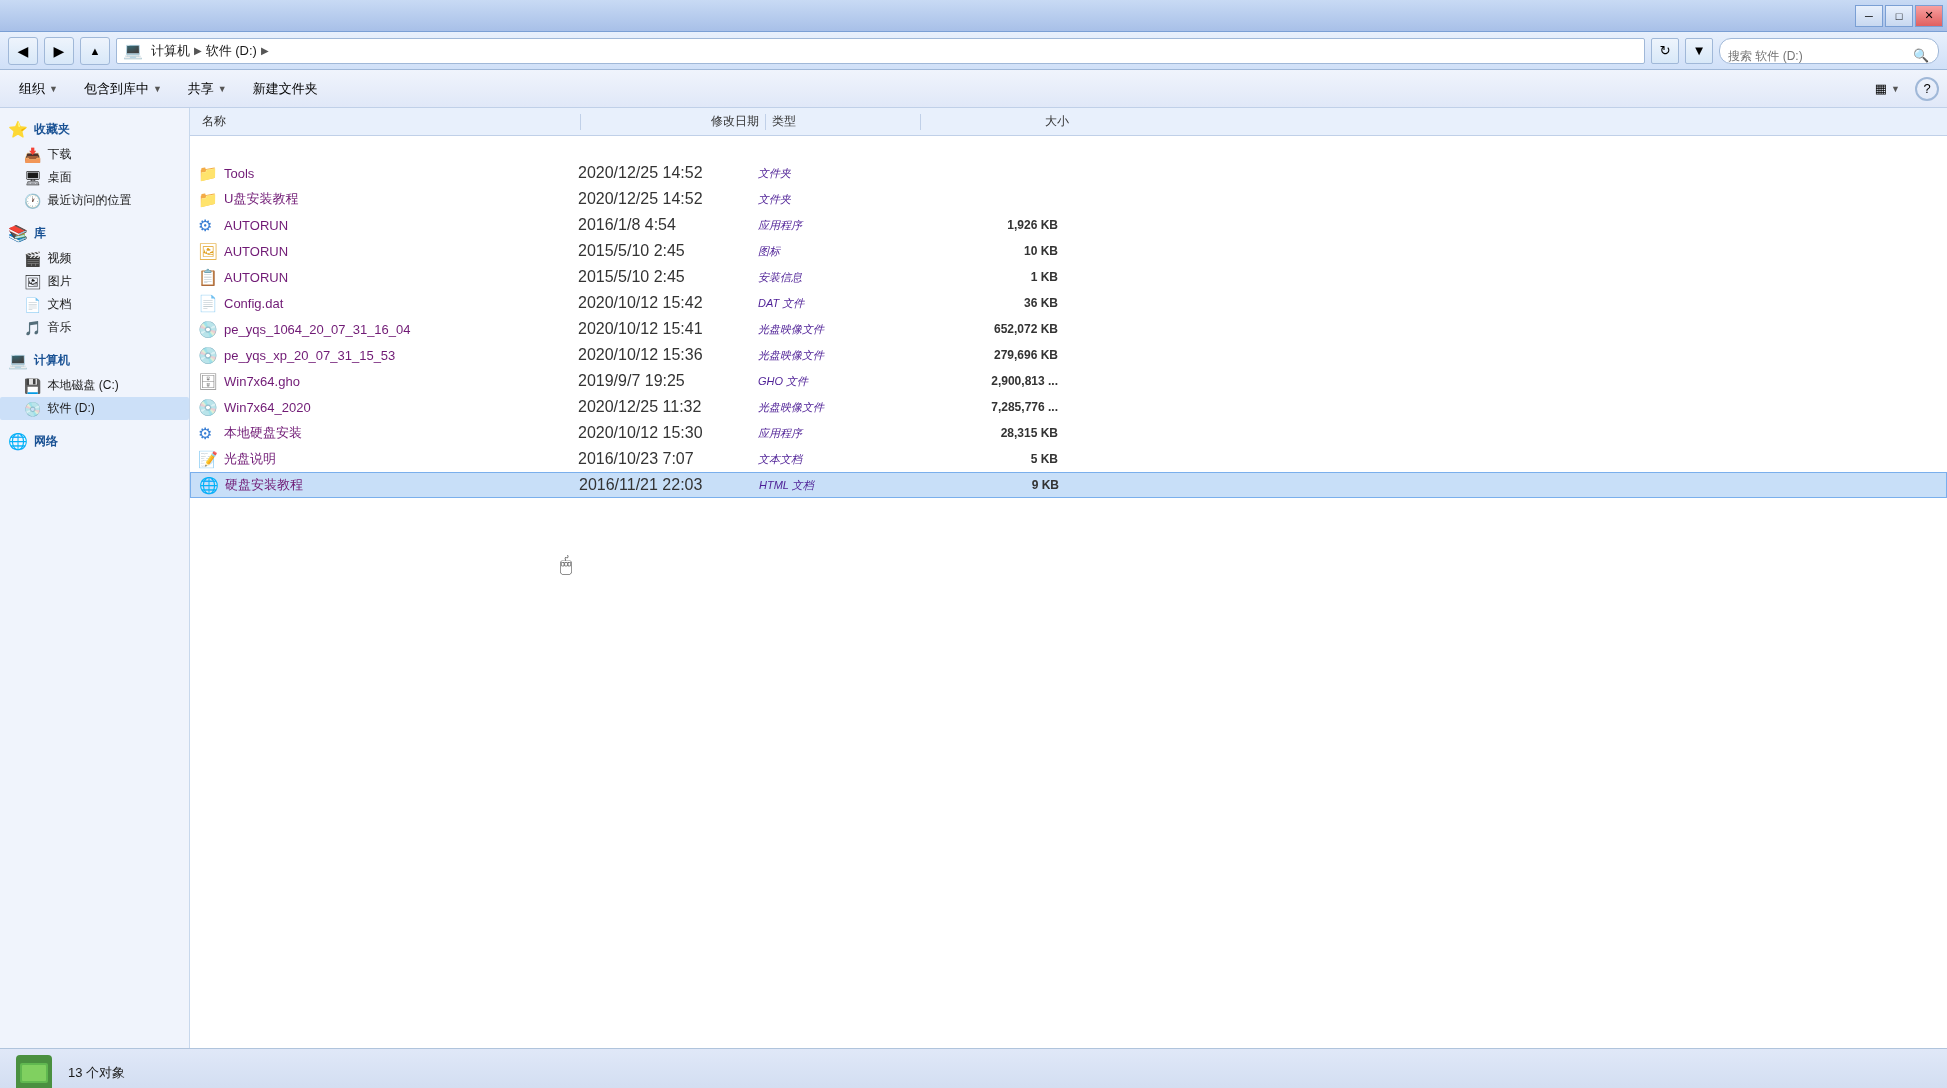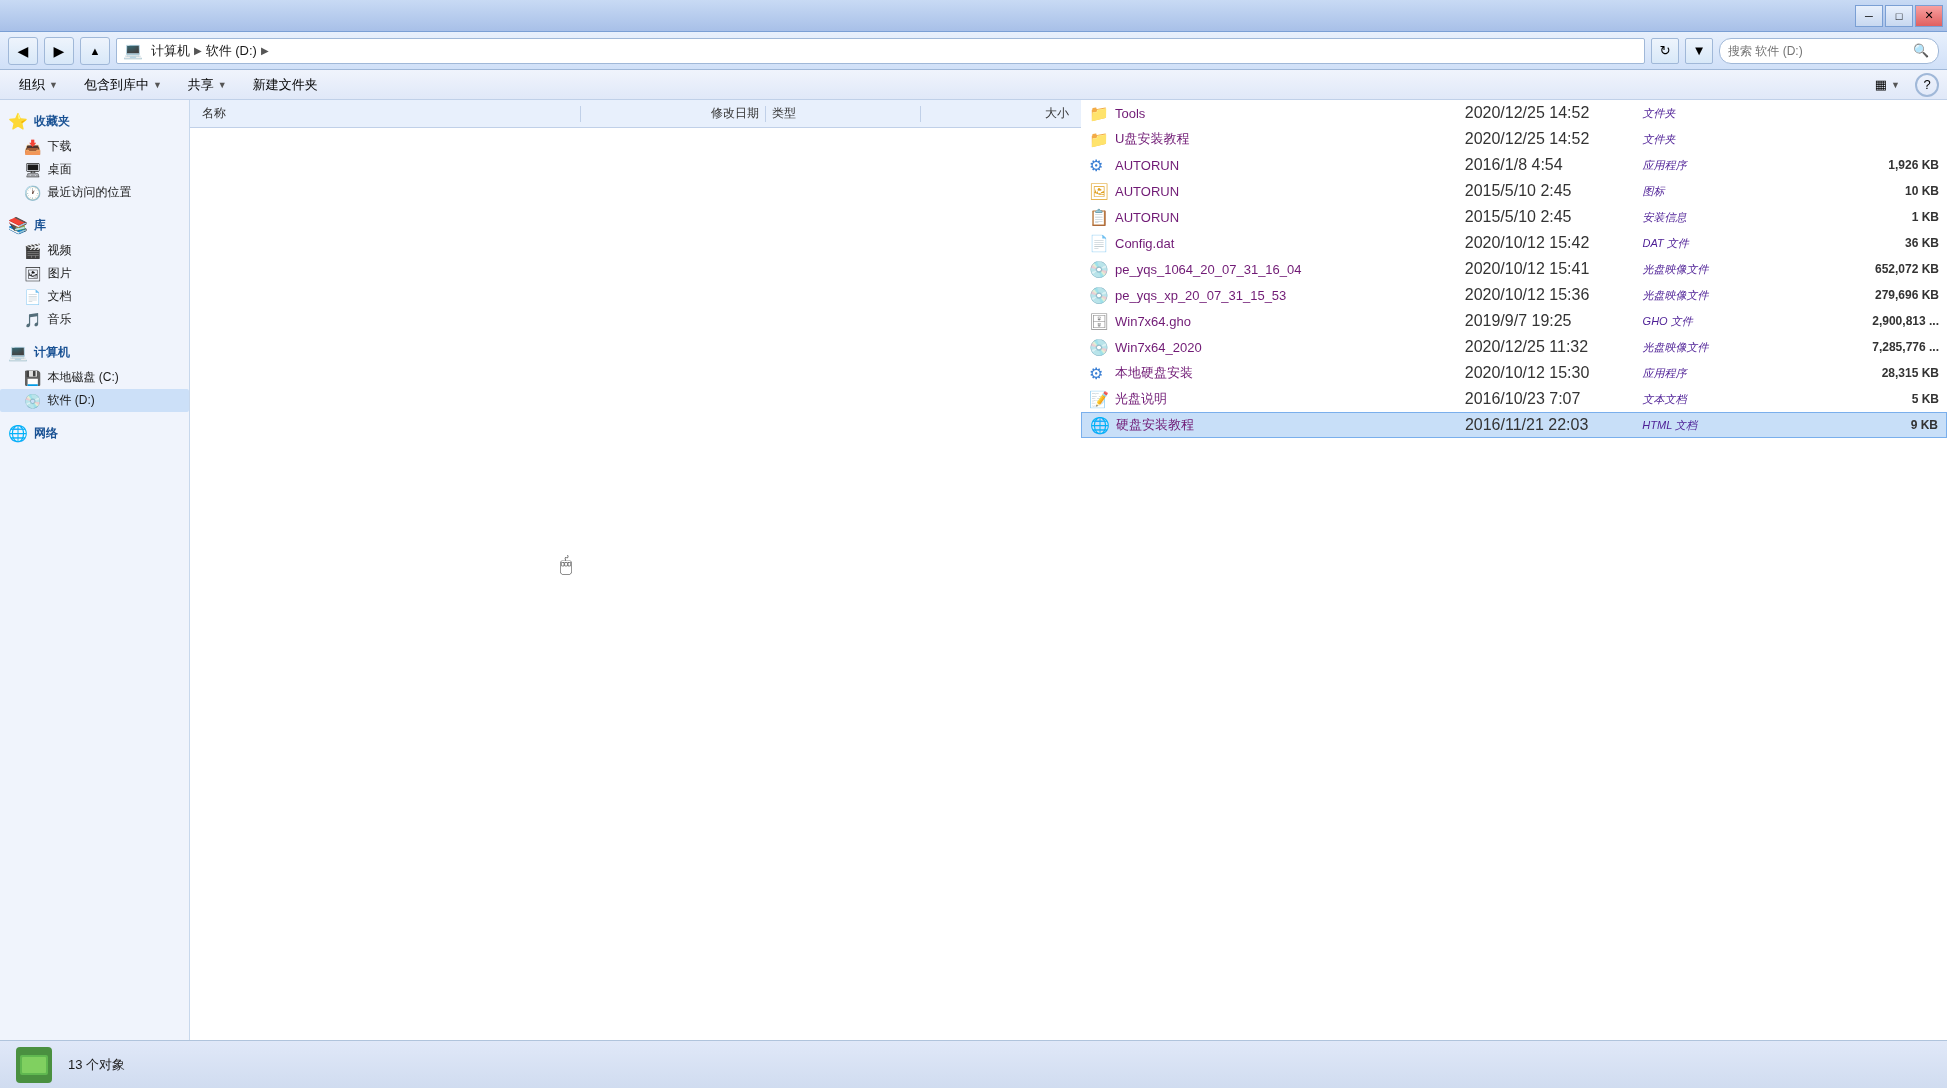--- a/index.html
+++ b/index.html
@@ -86,37 +86,37 @@
       display: flex;
       align-items: center;
       justify-content: center;
     }
     .search-box {
       width: 220px;
       height: 26px;
       border: 1px solid #a0b8d8;
       border-radius: 12px;
       display: flex;
-      align-items: center;
+      align-items: flex-end;
       background: white;
       padding: 0 8px;
       gap: 4px;
     }
     .search-box input {
       border: none;
       outline: none;
       font-size: 12px;
       flex: 1;
       background: transparent;
       font-family: "Microsoft YaHei", sans-serif;
     }
 
     
     .toolbar {
-      height: 30px;
+      height: 38px;
       background: linear-gradient(to bottom, #f0f4fc, #e0e8f8);
       border-bottom: 1px solid #c0d0e8;
       display: flex;
       align-items: center;
       padding: 0 8px;
       gap: 4px;
     }
     .tool-btn {
       height: 28px;
       padding: 0 10px;
@@ -174,22 +174,23 @@
     .sidebar-item.selected { background: #cce0f8; }
     .sidebar-item .icon {
       margin-right: 6px;
       font-size: 14px;
     }
 
     
     .file-list-area {
       flex: 1;
       display: flex;
-      flex-direction: row;
+      flex-direction: column;
       overflow: hidden;
+      gap: 24px;
     }
     .column-headers {
       display: flex;
       align-items: center;
       height: 28px;
       background: #e8f0fc;
       border-bottom: 1px solid #c0d0e8;
       padding: 0 8px;
       font-size: 12px;
       color: #333;

